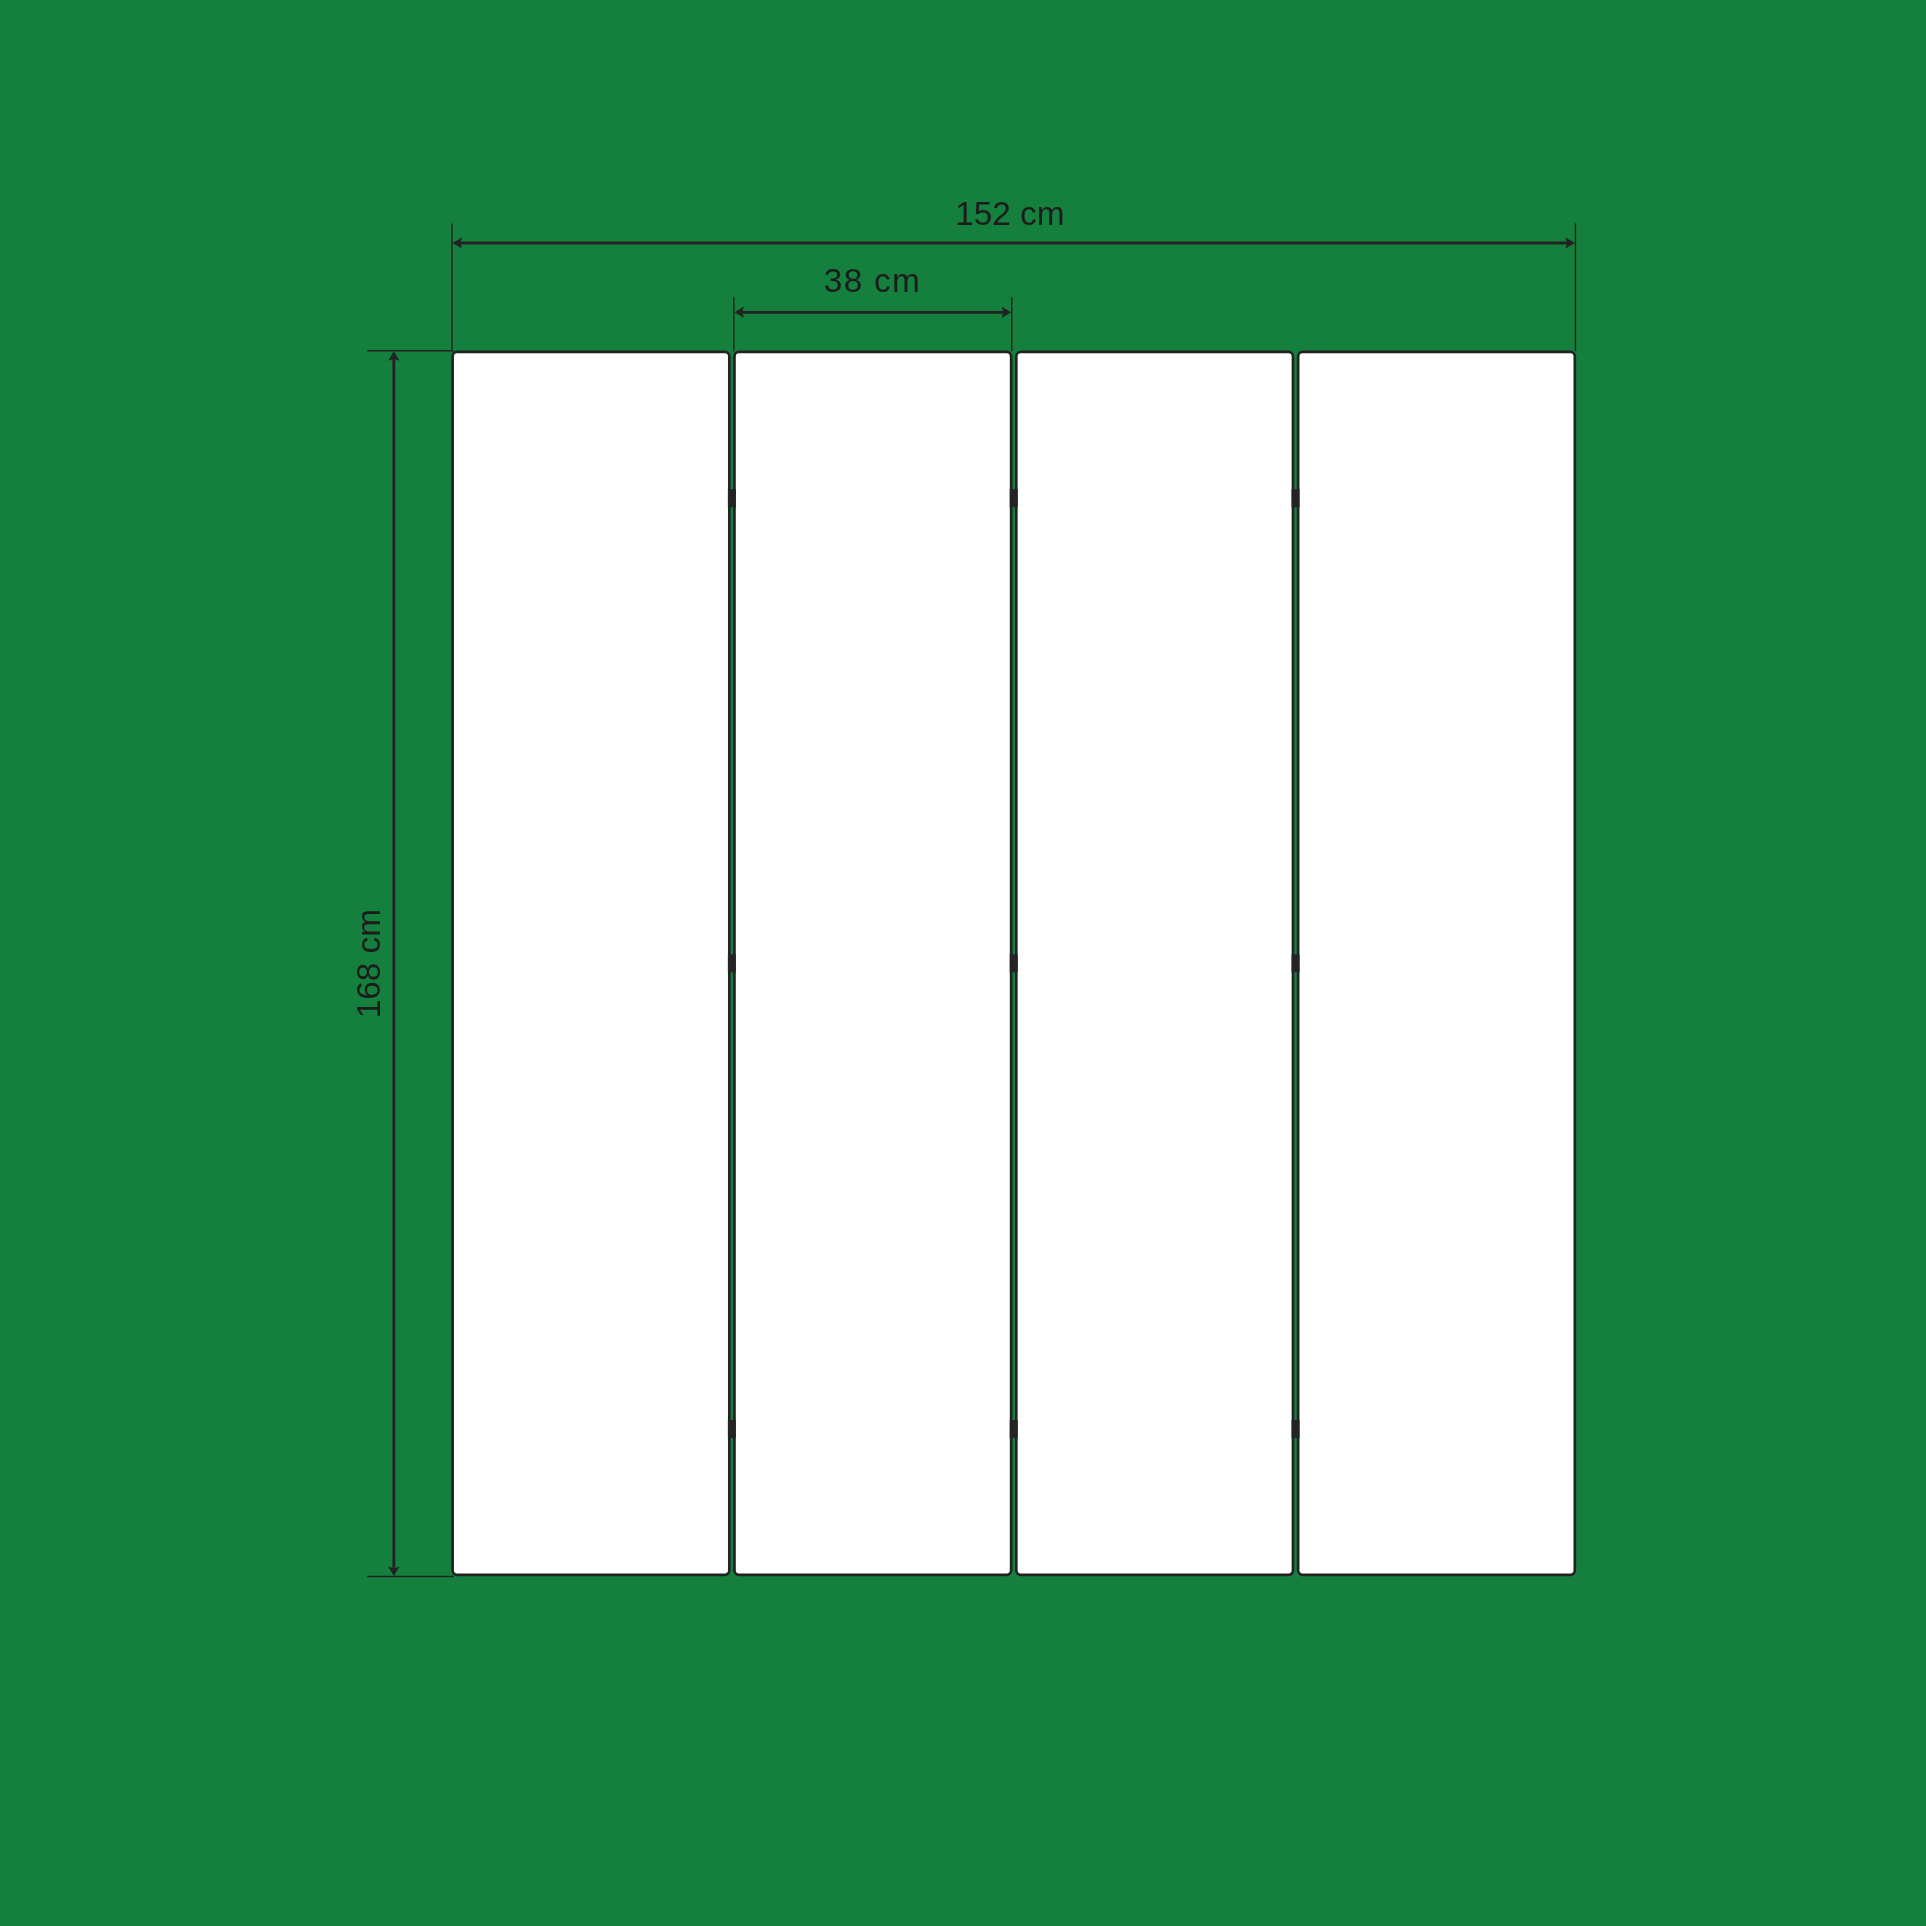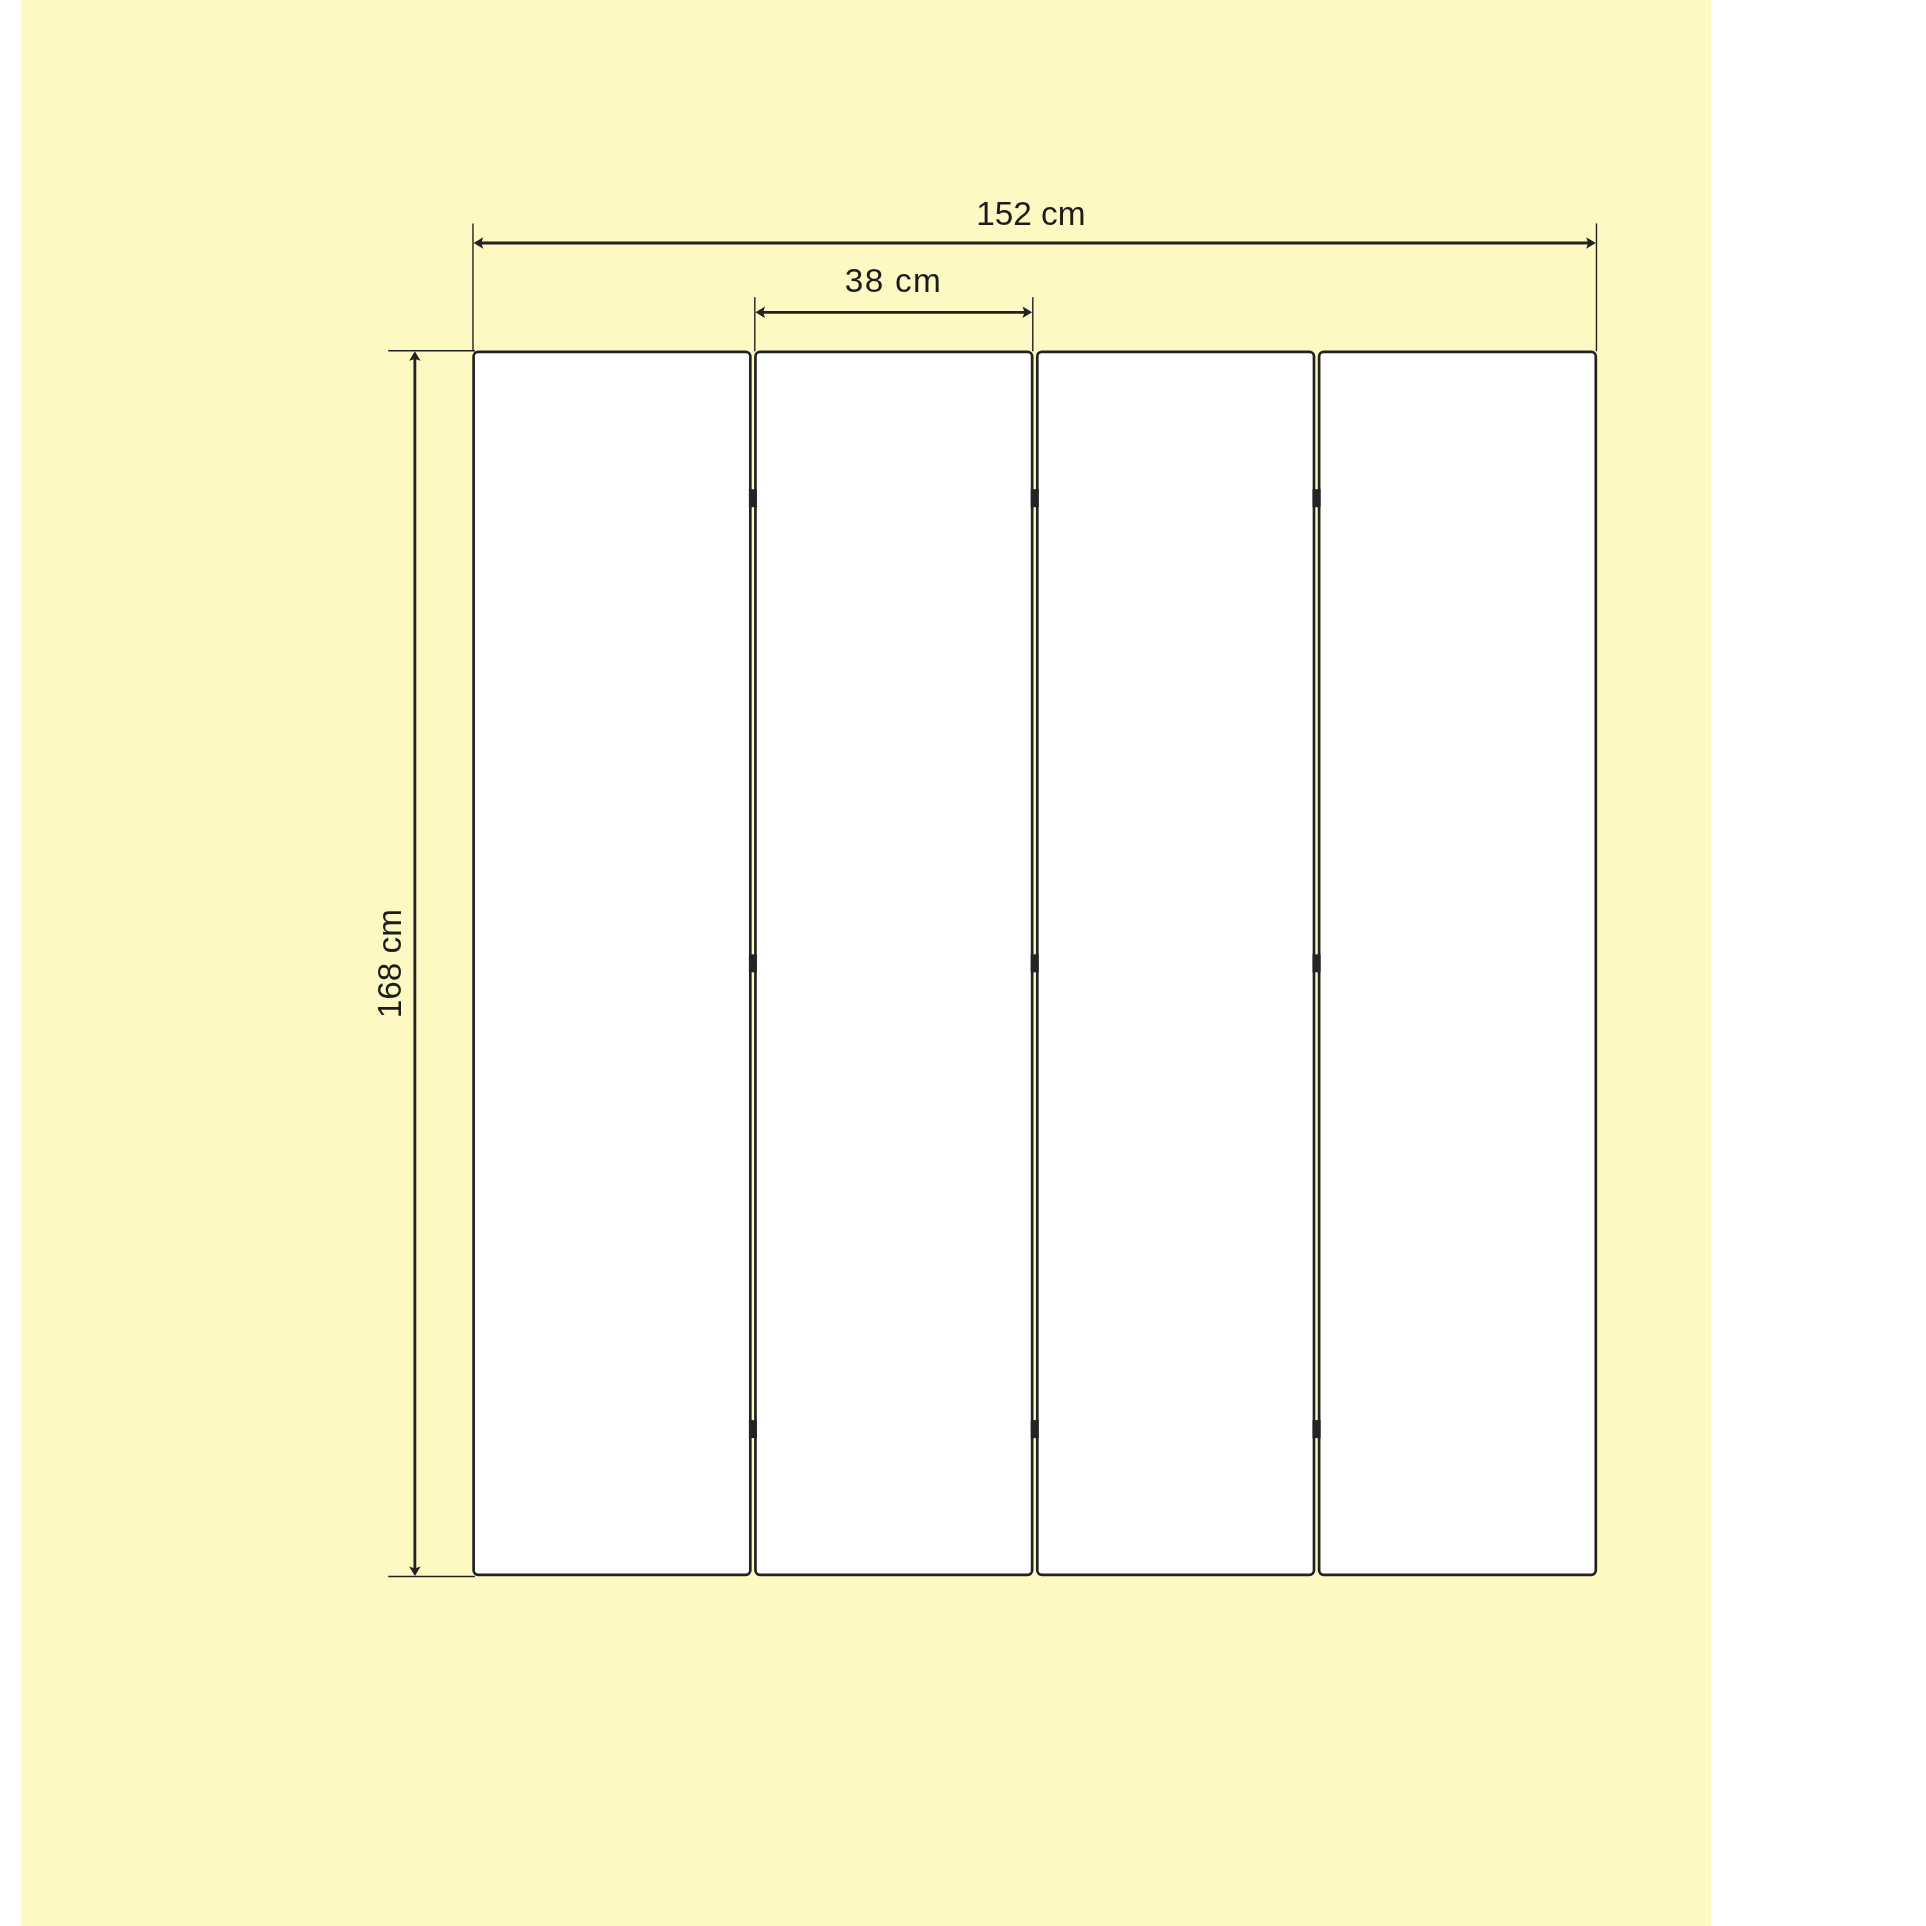--- a/index.html
+++ b/index.html
@@ -1,16 +1,16 @@
 <!DOCTYPE html>
 <html style="font-size:10.3px"><head>
 <meta charset="utf-8">
 <style>
   html,body{margin:0;padding:0;background:#ffffff;}
-  .page{width:1690px;height:1926px;position:relative;background:#fef9c3;overflow:hidden;margin-left:21px;}
+  .page{width:1926px;height:1926px;position:relative;background:#15803d;overflow:hidden;}
   svg{display:block;}
   text{font-family:"Liberation Sans", sans-serif;fill:#1c1c1c;}
 </style>
 </head>
 <body>
 
 <div class="page">
 <svg width="1926" height="1926" viewBox="0 0 3000 3000">
 
   <rect x="705" y="548" width="431" height="1905" rx="7" fill="#ffffff" stroke="#222222" stroke-width="4.2"></rect>

